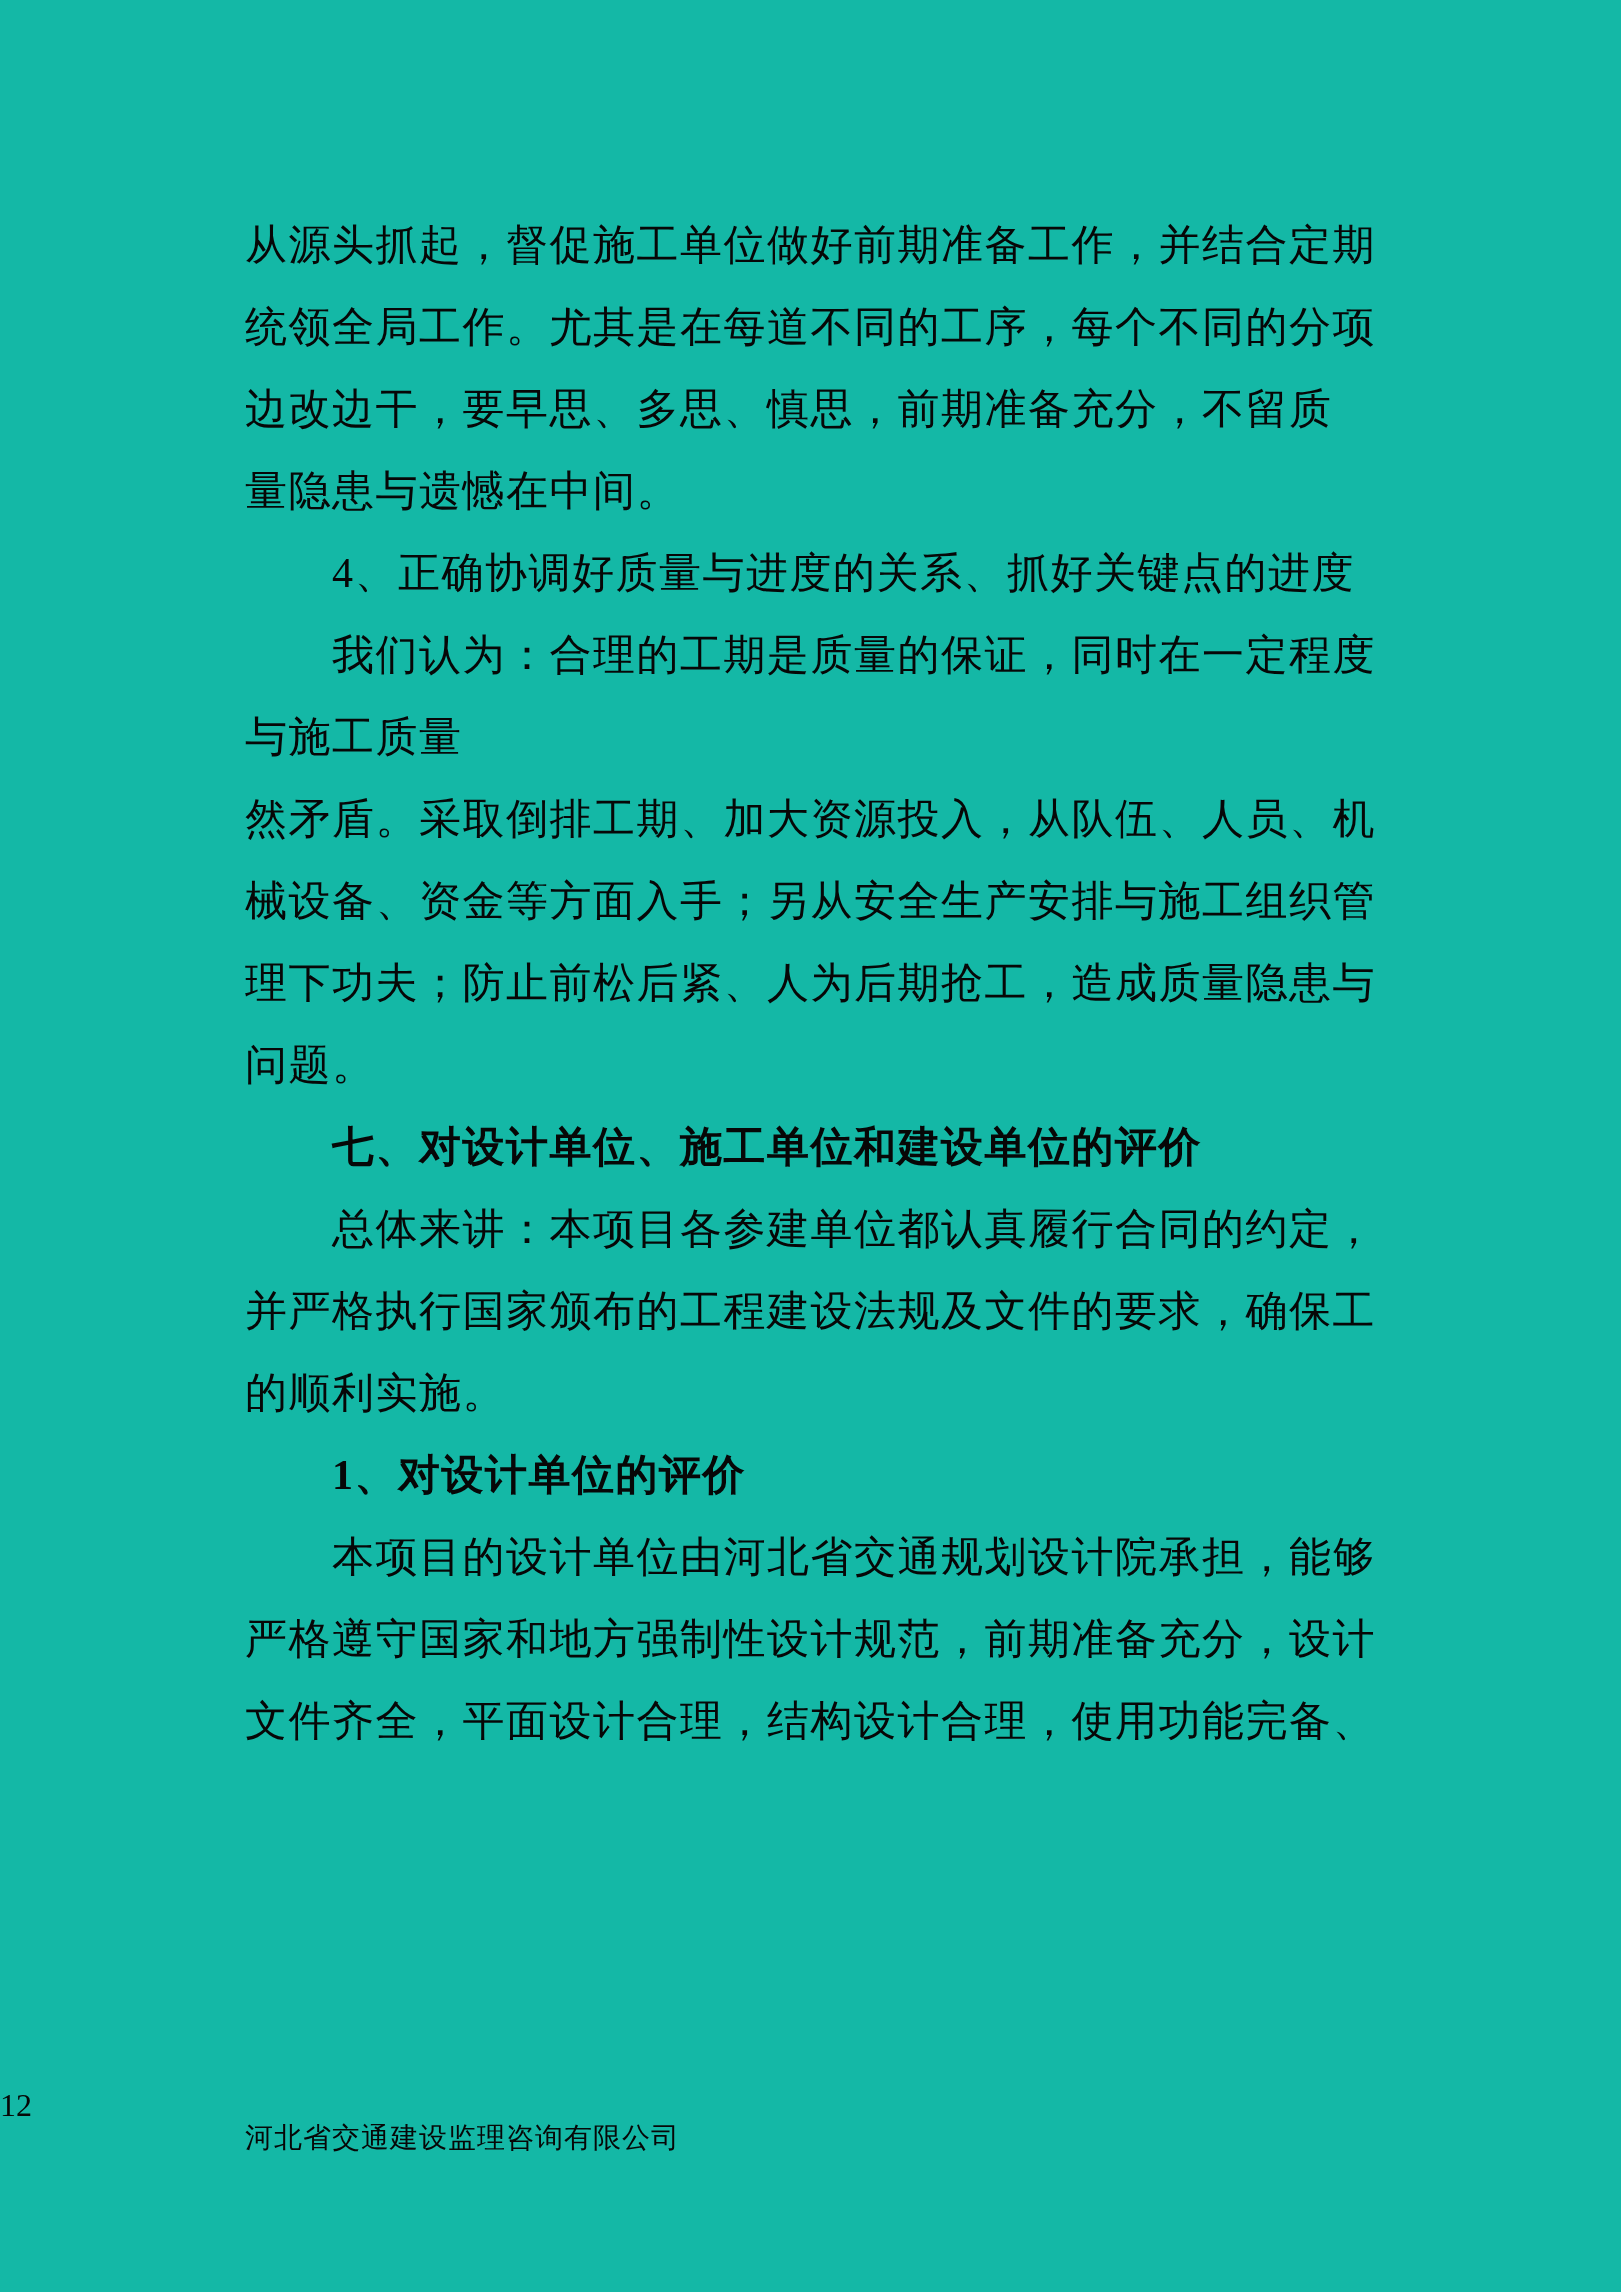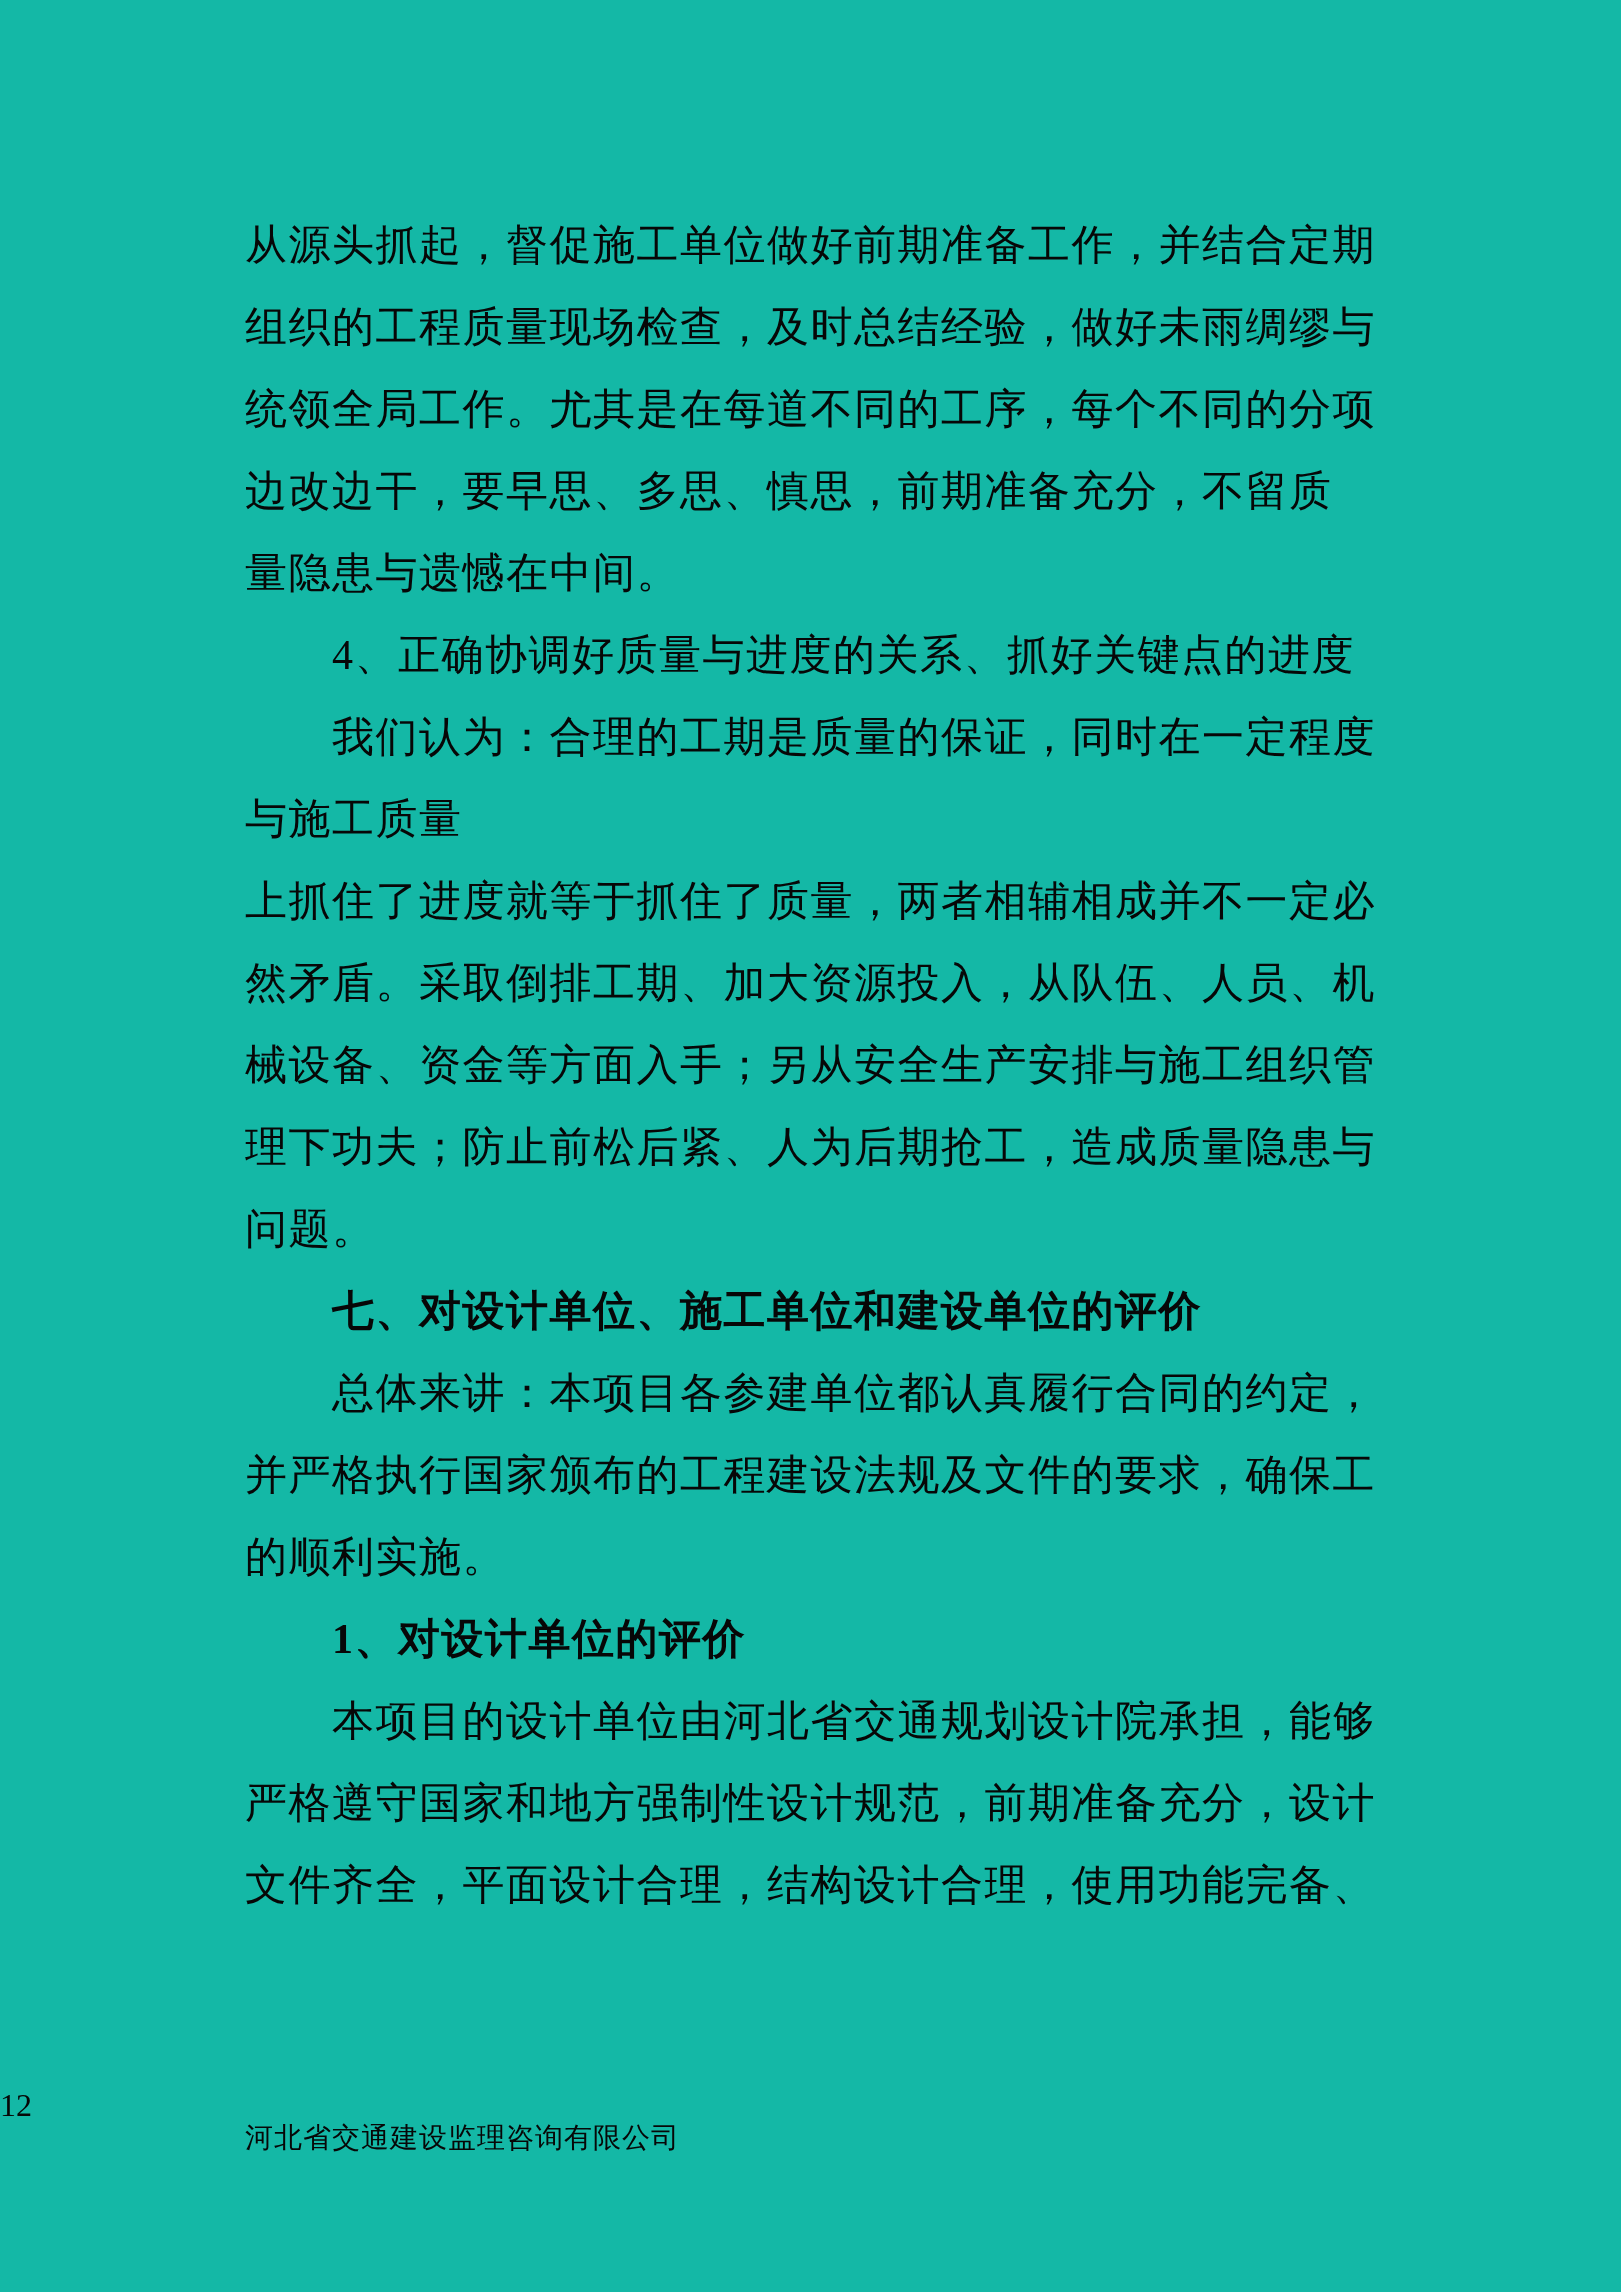--- a/index.html
+++ b/index.html
@@ -55,28 +55,26 @@
     font-family: Liberation Mono, monospace;
   }
 </style>
 </head>
 <body>
 
 <div class="page">
 
   <div class="text-block">
     <div class="line">从源头抓起，督促施工单位做好前期准备工作，并结合定期</div>
-    <div class="line">组织的工程质量现场检查，及时总结经验，做好未雨绸缪与</div>
     <div class="line">统领全局工作。尤其是在每道不同的工序，每个不同的分项</div>
     <div class="line">边改边干，要早思、多思、慎思，前期准备充分，不留质</div>
     <div class="line">量隐患与遗憾在中间。</div>
     <div class="line indent">4、正确协调好质量与进度的关系、抓好关键点的进度</div>
     <div class="line indent">我们认为：合理的工期是质量的保证，同时在一定程度</div>
     <div class="line">与施工质量</div>
-    <div class="line">上抓住了进度就等于抓住了质量，两者相辅相成并不一定必</div>
     <div class="line">然矛盾。采取倒排工期、加大资源投入，从队伍、人员、机</div>
     <div class="line">械设备、资金等方面入手；另从安全生产安排与施工组织管</div>
     <div class="line">理下功夫；防止前松后紧、人为后期抢工，造成质量隐患与</div>
     <div class="line">问题。</div>
     <div class="line indent heading">七、对设计单位、施工单位和建设单位的评价</div>
     <div class="line indent">总体来讲：本项目各参建单位都认真履行合同的约定，</div>
     <div class="line">并严格执行国家颁布的工程建设法规及文件的要求，确保工</div>
     <div class="line">的顺利实施。</div>
     <div class="line indent heading">1、对设计单位的评价</div>
     <div class="line indent">本项目的设计单位由河北省交通规划设计院承担，能够</div>

